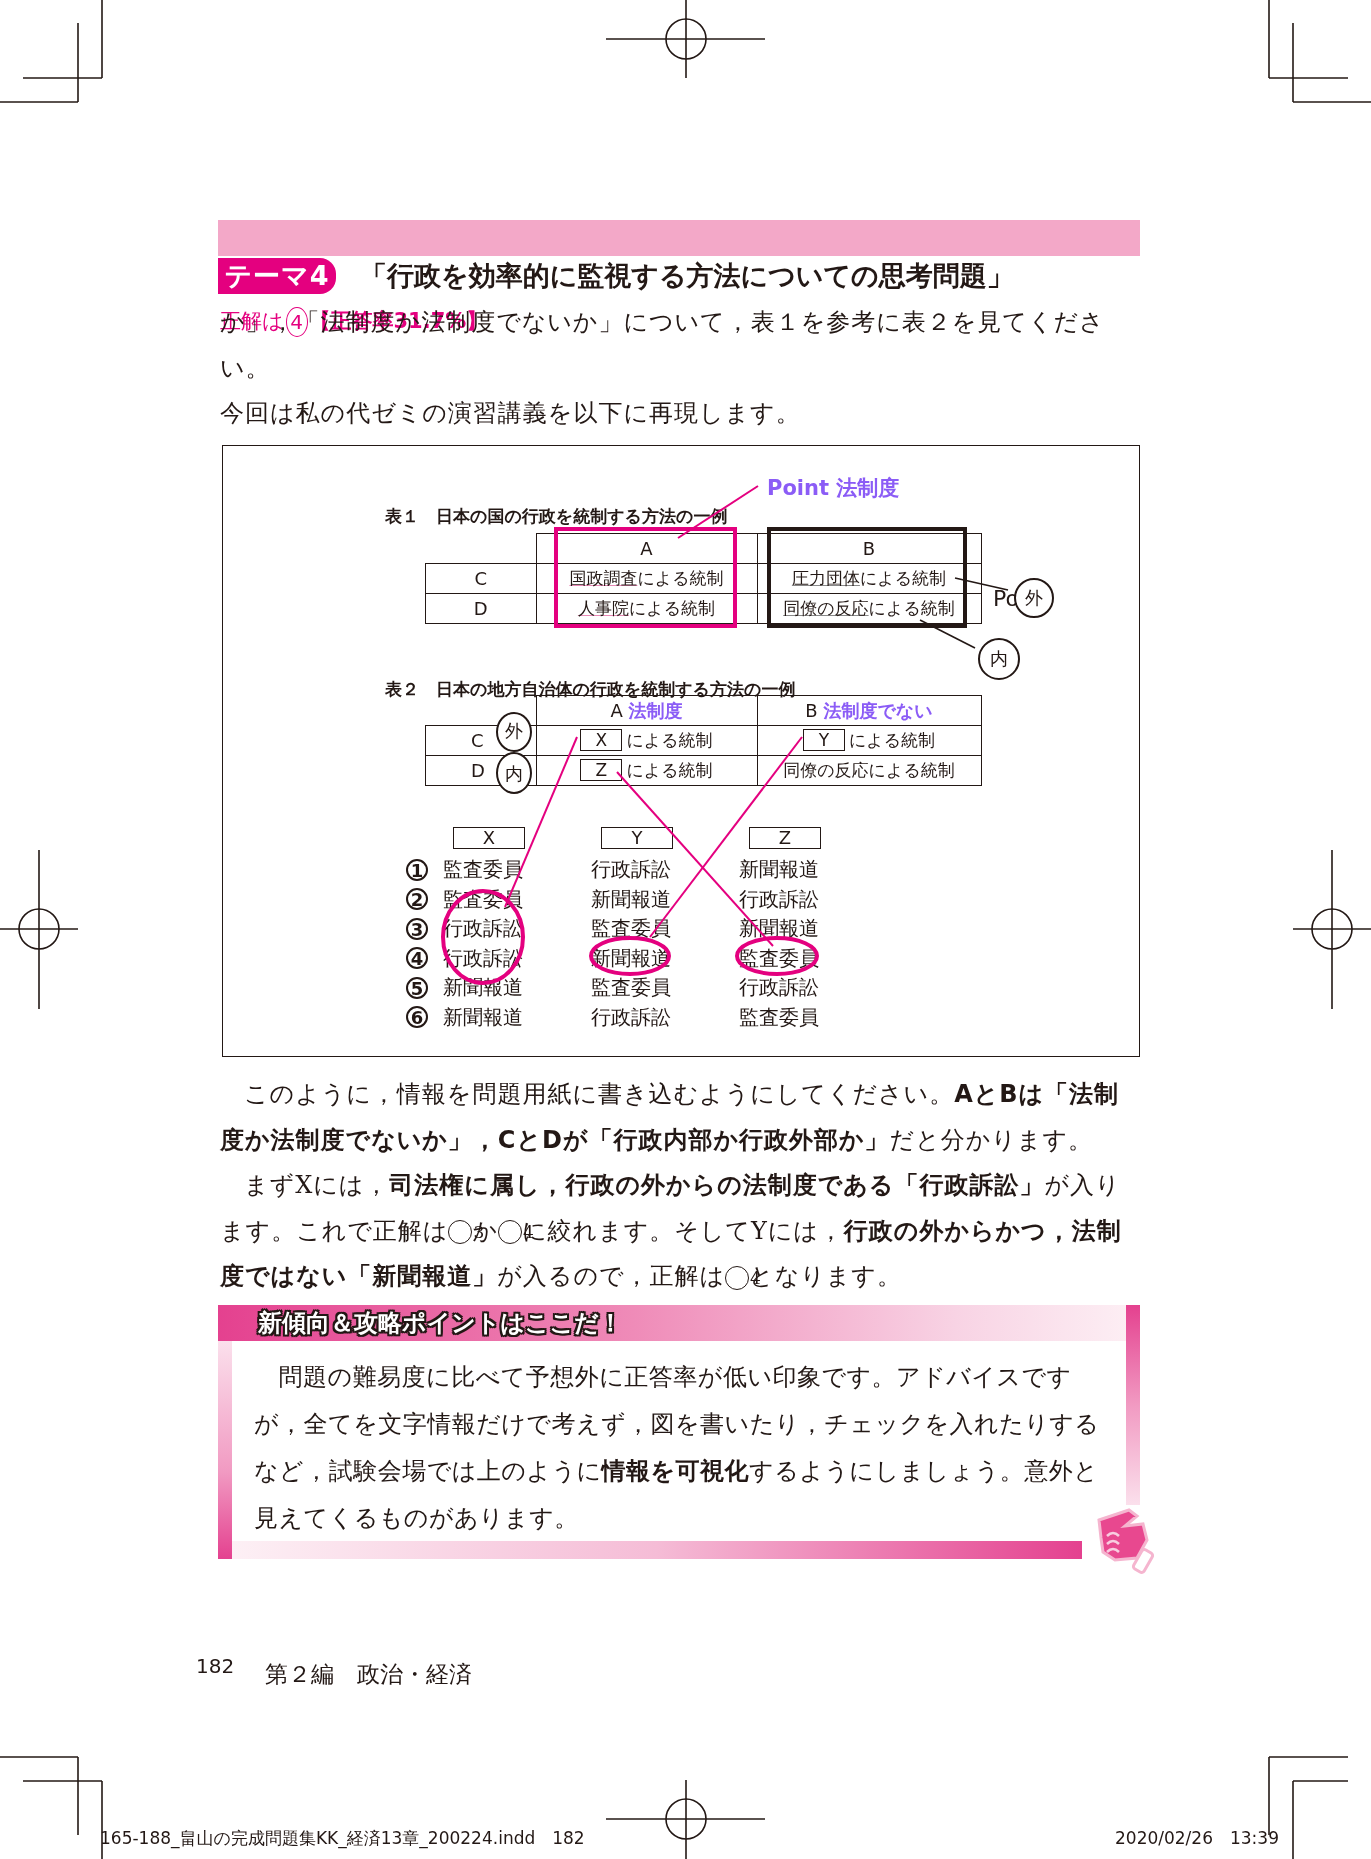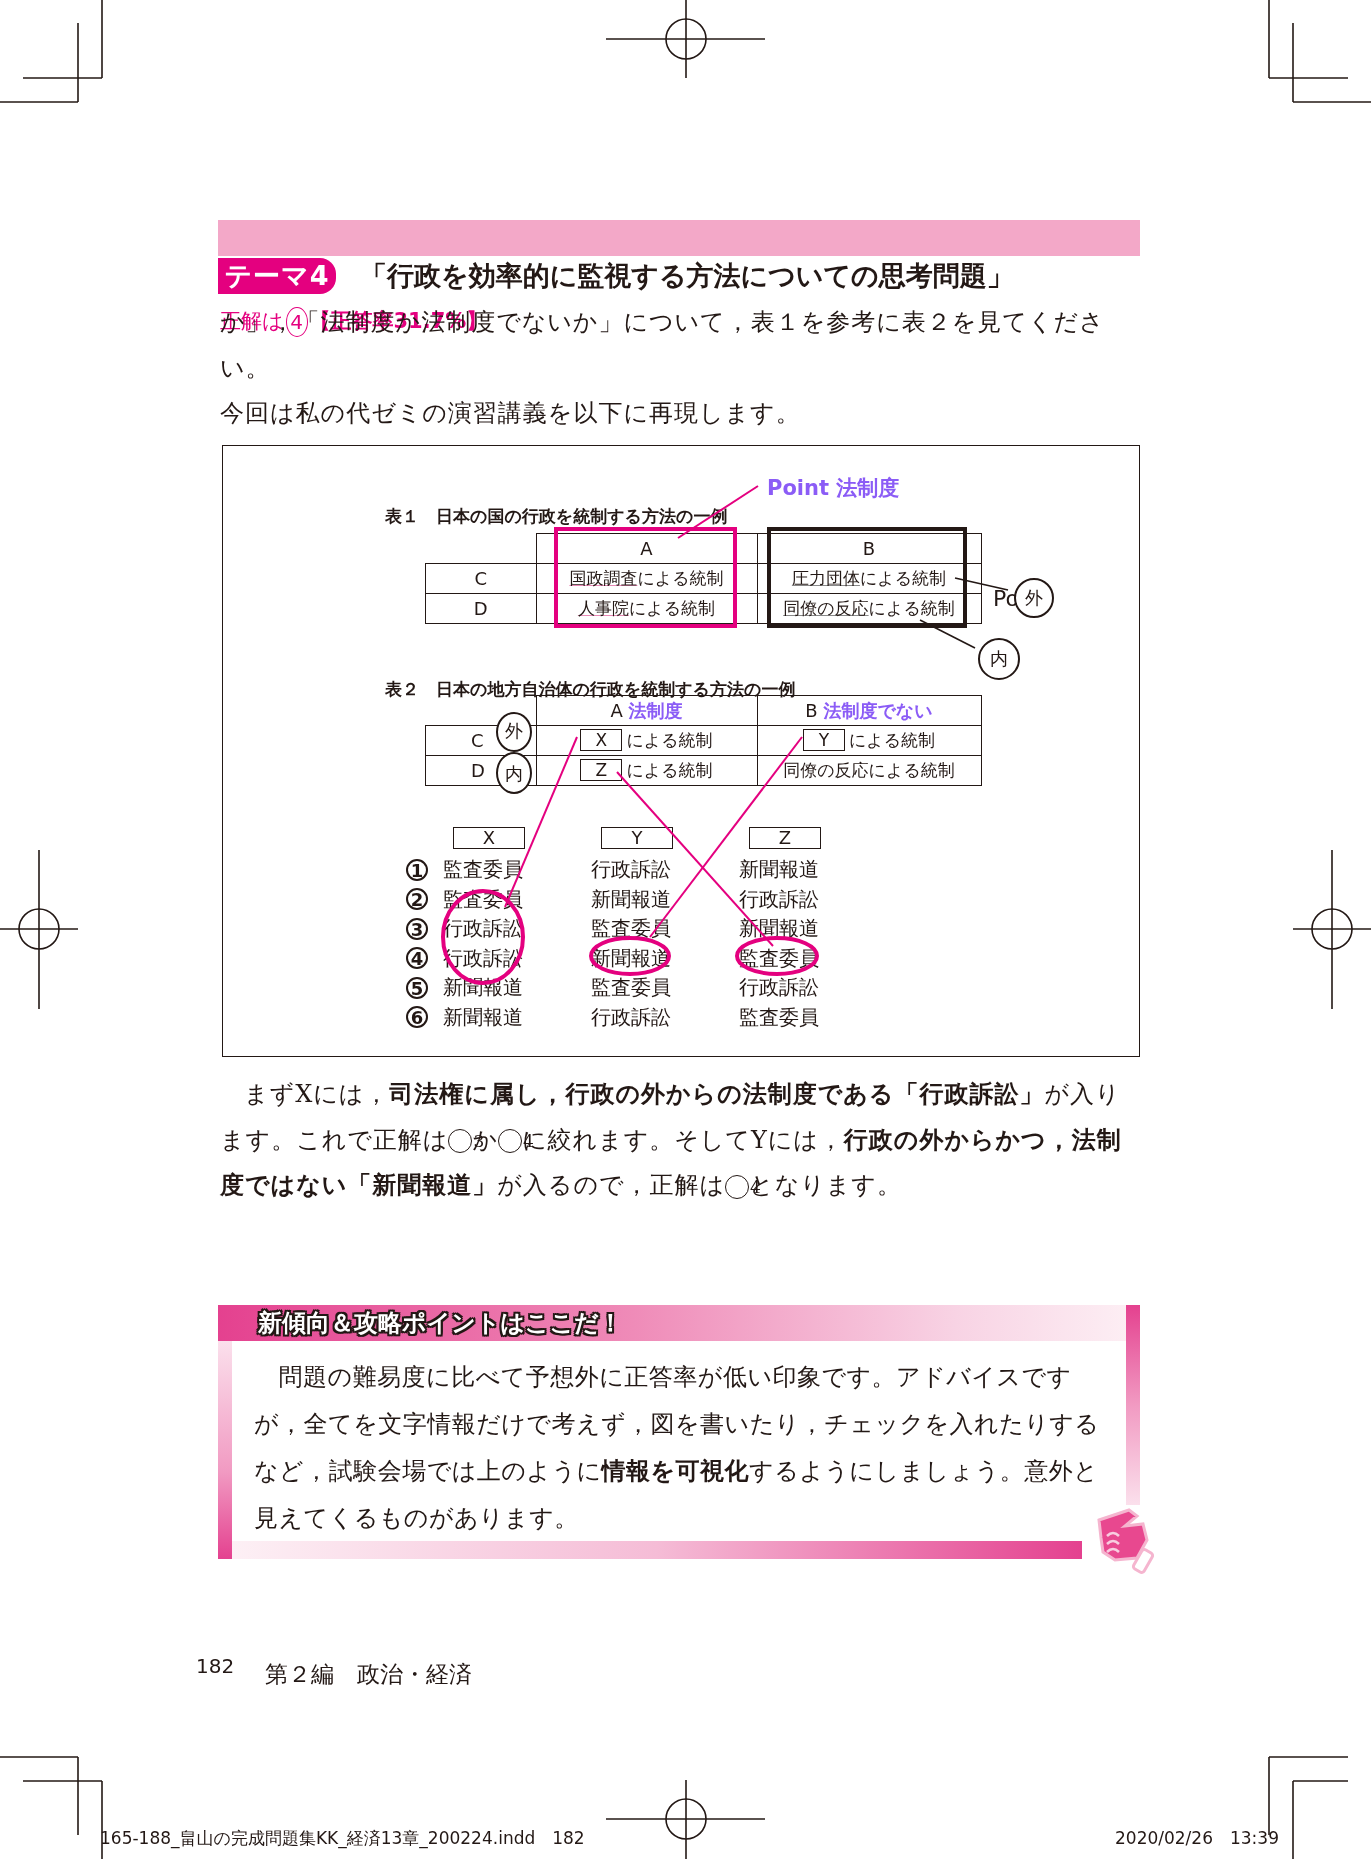--- a/index.html
+++ b/index.html
@@ -230,20 +230,23 @@
     <ellipse cx="777" cy="956" rx="40" ry="18" stroke-width="4"></ellipse>
   </g>
   <g stroke="#231815" fill="none" stroke-width="1.6">
     <line x1="955" y1="578" x2="1008" y2="590"></line>
     <line x1="920" y1="620" x2="975" y2="648"></line>
   </g>
 </svg>
 
 <div class="abs para" style="top:1072px;">
   <p style="text-indent:24px;">
+    <span>このように，情報を問題用紙に書き込むようにしてください。</span><b>AとBは「法制度か法制度でないか」，CとDが「行政内部か行政外部か」</b><span>だと分かります。</span>
+  </p>
+  <p style="text-indent:24px;">
     <span>まずXには，</span><b>司法権に属し，行政の外からの法制度である「行政訴訟」</b><span>が入ります。これで正解は</span><span class="circnum">3</span><span>か</span><span class="circnum">4</span><span>に絞れます。そしてYには，</span><b>行政の外からかつ，法制度ではない「新聞報道」</b><span>が入るので，正解は</span><span class="circnum">4</span><span>となります。</span>
   </p>
 </div>
 
 <div class="abs tip-head-bar"></div>
 <div class="abs tip-title">新傾向＆攻略ポイントはここだ！</div>
 <div class="abs tip-left"></div>
 <div class="abs tip-right"></div>
 <div class="abs tip-bottom"></div>
 <div class="abs tip-body">

